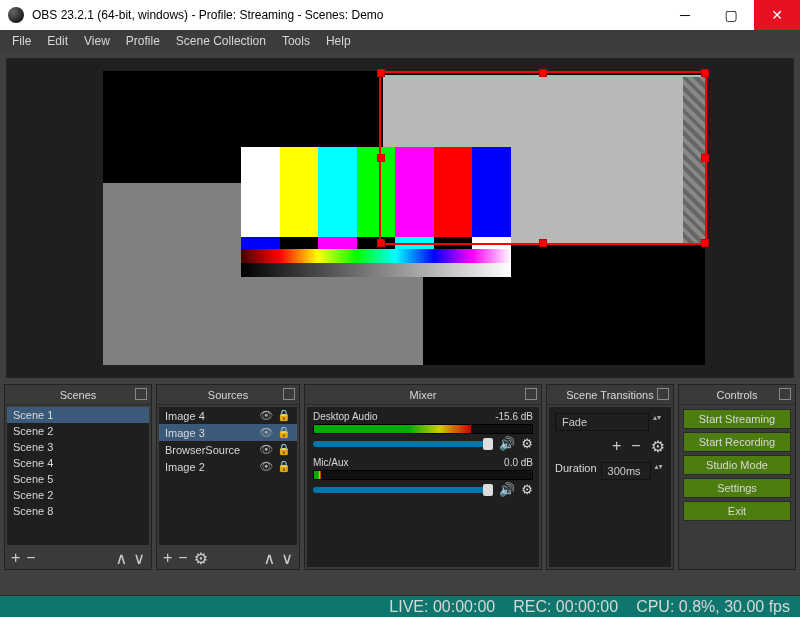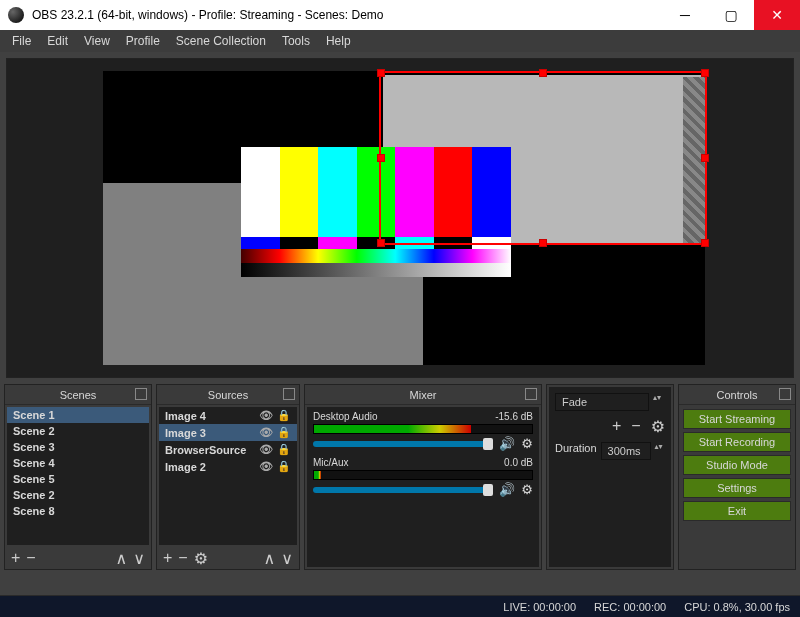--- a/index.html
+++ b/index.html
@@ -39,21 +39,21 @@
 .handle{position:absolute;width:8px;height:8px;background:red;border:1px solid #c00}
 
 
 .panels { display: flex; padding: 0 4px; gap: 4px; height: 186px; }
 .panel { background: #3a3a3a; border: 1px solid #222; display: flex; flex-direction: column; }
 .panel-hdr { height: 20px; display: flex; align-items: center; justify-content: center; font-size: 11px; position: relative; background: #3a3a3a; border-bottom: 1px solid #2a2a2a; }
 .panel-hdr .dock-icon { position: absolute; right: 4px; top: 3px; width: 12px; height: 12px; border: 1px solid #888; }
 .panel-body { flex: 1; background: #1f1f1f; margin: 2px; overflow: hidden; }
 .panel-foot { height: 22px; display: flex; align-items: center; gap: 6px; padding: 0 6px; background: #3a3a3a; }
 .foot-btn { font-size: 16px; color: #ccc; }
-.list-item { padding: 2px 6px; font-size: 11px; display: flex; align-items: center; justify-content: space-between; font-weight: bold; }
+.list-item { padding: 2px 6px; font-size: 11px; display: flex; align-items: center; justify-content: space-between; }
 .list-item.sel { background: #3b5a7a; }
 .src-icons { display: flex; gap: 4px; font-size: 11px; color: #aaa; }
 
 
 .mixer-body { padding: 4px 6px; }
 .mixer-ch { margin-bottom: 6px; }
 .mixer-label { display: flex; justify-content: space-between; font-size: 10px; }
 .meter { height: 10px; background: #111; margin: 2px 0; position: relative; border: 1px solid #000; }
 .meter-fill { position: absolute; left: 0; top: 0; bottom: 0; background: linear-gradient(90deg,#0a0 60%,#cc0 80%,#c00); }
 .slider-row { display: flex; align-items: center; gap: 6px; }
@@ -63,21 +63,21 @@
 
 
 .trans-body { padding: 6px; }
 .trans-row { display: flex; gap: 4px; margin-bottom: 6px; }
 .sel-box-input { flex: 1; background: #1f1f1f; border: 1px solid #111; padding: 2px 6px; font-size: 11px; color: #ccc; }
 .spin { width: 12px; display: flex; flex-direction: column; font-size: 8px; color: #aaa; }
 .controls-body { padding: 4px; display: flex; flex-direction: column; gap: 3px; }
 .ctrl-btn { background: #4d7c0f; border: 1px solid #2a2a2a; padding: 3px 0; text-align: center; font-size: 11px; }
 
 
-.statusbar { position: absolute; bottom: 0; left: 0; right: 0; height: 22px; background: #0f172a; display: flex; align-items: center; justify-content: flex-end; gap: 18px; padding: 0 10px; font-size: 11px; border-top: 1px solid #2a2a2a; }
+.statusbar { position: absolute; bottom: 0; left: 0; right: 0; height: 22px; background: #0f766e; display: flex; align-items: center; justify-content: flex-end; gap: 18px; padding: 0 10px; font-size: 16px; border-top: 1px solid #2a2a2a; }
 </style>
 </head>
 <body>
 
 <div class="titlebar">
   <div class="obs-logo"></div>
   <div class="title-text">OBS 23.2.1 (64-bit, windows) - Profile: Streaming - Scenes: Demo</div>
   <div class="win-controls">
     <div class="win-btn">─</div>
     <div class="win-btn">▢</div>
@@ -251,20 +251,24 @@
         <div class="slider-row">
           <div class="slider"></div>
           <span class="ico">🔊</span>
           <span class="ico">⚙</span>
         </div>
       </div>
     </div>
   </div>
 
   <div class="panel" style="width:128px">
+    <div class="panel-hdr">
+        <span>Scene Transitions</span>
+        <span class="dock-icon"></span>
+      </div>
     <div class="panel-body trans-body">
       <div class="trans-row">
         <div class="sel-box-input">Fade</div>
         <div class="spin">▴▾</div>
       </div>
       <div class="trans-row" style="justify-content:flex-end;gap:10px">
         <span class="foot-btn">+</span>
         <span class="foot-btn">−</span>
         <span class="foot-btn">⚙</span>
       </div>

